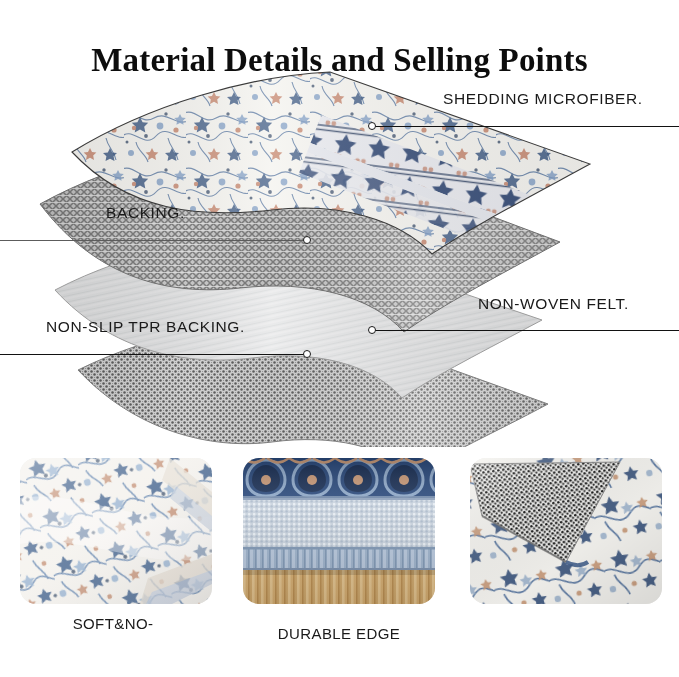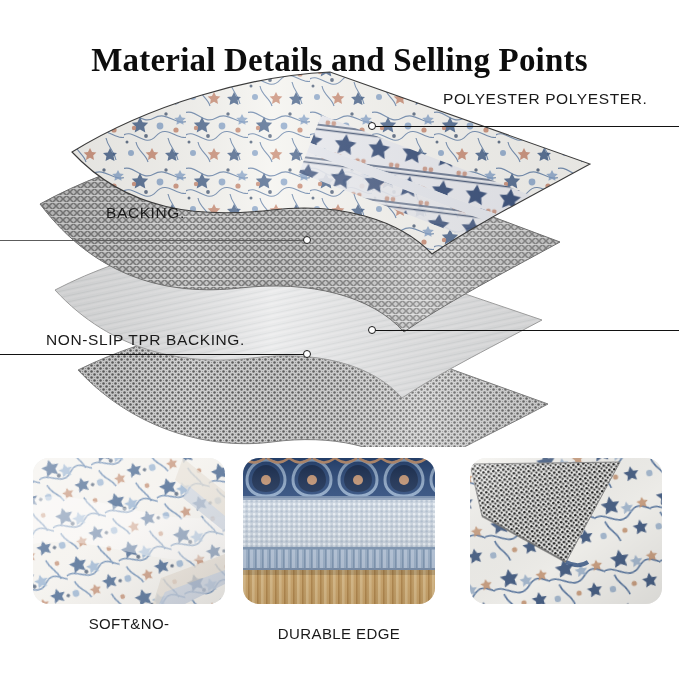--- a/index.html
+++ b/index.html
@@ -89,21 +89,21 @@
     top: 452px;
     width: 679px;
     height: 225px;
   }
   .feature {
     position: absolute;
     top: 0;
     width: 226px;
     height: 225px;
   }
-  .feature-0 { left: 16px; }
+  .feature-0 { left: 0px; padding-left: 6px; }
   .feature-1 { left: 226px; }
   .feature-2 { left: 453px; }
 
   .thumb {
     position: absolute;
     left: 50%;
     top: 6px;
     transform: translateX(-50%);
     width: 192px;
     height: 146px;
@@ -271,32 +271,33 @@
         </g>
         <rect x="0" y="0" width="679" height="230" fill="url(#waveShadeSoft)" opacity="0.7"></rect>
       </g>
       <path d="M72,100 C150,52 250,24 330,20 L590,112 C520,150 470,176 432,202
                C400,168 340,150 272,158 C200,166 128,160 72,100 Z" fill="none" stroke="#3b3b3b" stroke-width="1.1"></path>
     </g>
   </svg>
 
   <div class="callout-line" style="left:372px; top:74px; width:307px;"></div>
   <div class="callout-dot" style="left:372px; top:74px;"></div>
-  <div class="callout-text" style="left:443px; top:38px;">POLYESTER POLYESTER.</div>
+  <div class="callout-text" style="left:443px; top:38px;">SHEDDING MICROFIBER.</div>
 
   <div class="callout-line thin" style="left:0px; top:188px; width:307px;"></div>
   <div class="callout-dot" style="left:307px; top:188px;"></div>
   <div class="callout-text" style="left:106px; top:152px;">BACKING.</div>
 
   <div class="callout-line" style="left:372px; top:278px; width:307px;"></div>
   <div class="callout-dot" style="left:372px; top:278px;"></div>
+  <div class="callout-text" style="left:478px; top:243px;">NON-WOVEN FELT.</div>
 
   <div class="callout-line" style="left:0px; top:302px; width:307px;"></div>
   <div class="callout-dot" style="left:307px; top:302px;"></div>
-  <div class="callout-text" style="left:46px; top:266px;margin-top:13px;">NON-SLIP TPR BACKING.</div>
+  <div class="callout-text" style="left:46px; top:266px;">NON-SLIP TPR BACKING.</div>
 </div>
 
 <div id="features">
 
   <div class="feature feature-0">
     <div class="thumb">
       <svg class="thumb-inner" viewBox="0 0 192 146" preserveAspectRatio="xMidYMid slice">
         <defs>
           <pattern id="f1field" width="54" height="50" patternUnits="userSpaceOnUse" patternTransform="rotate(-16)">
             <rect width="54" height="50" fill="#f5f3ef"></rect>

